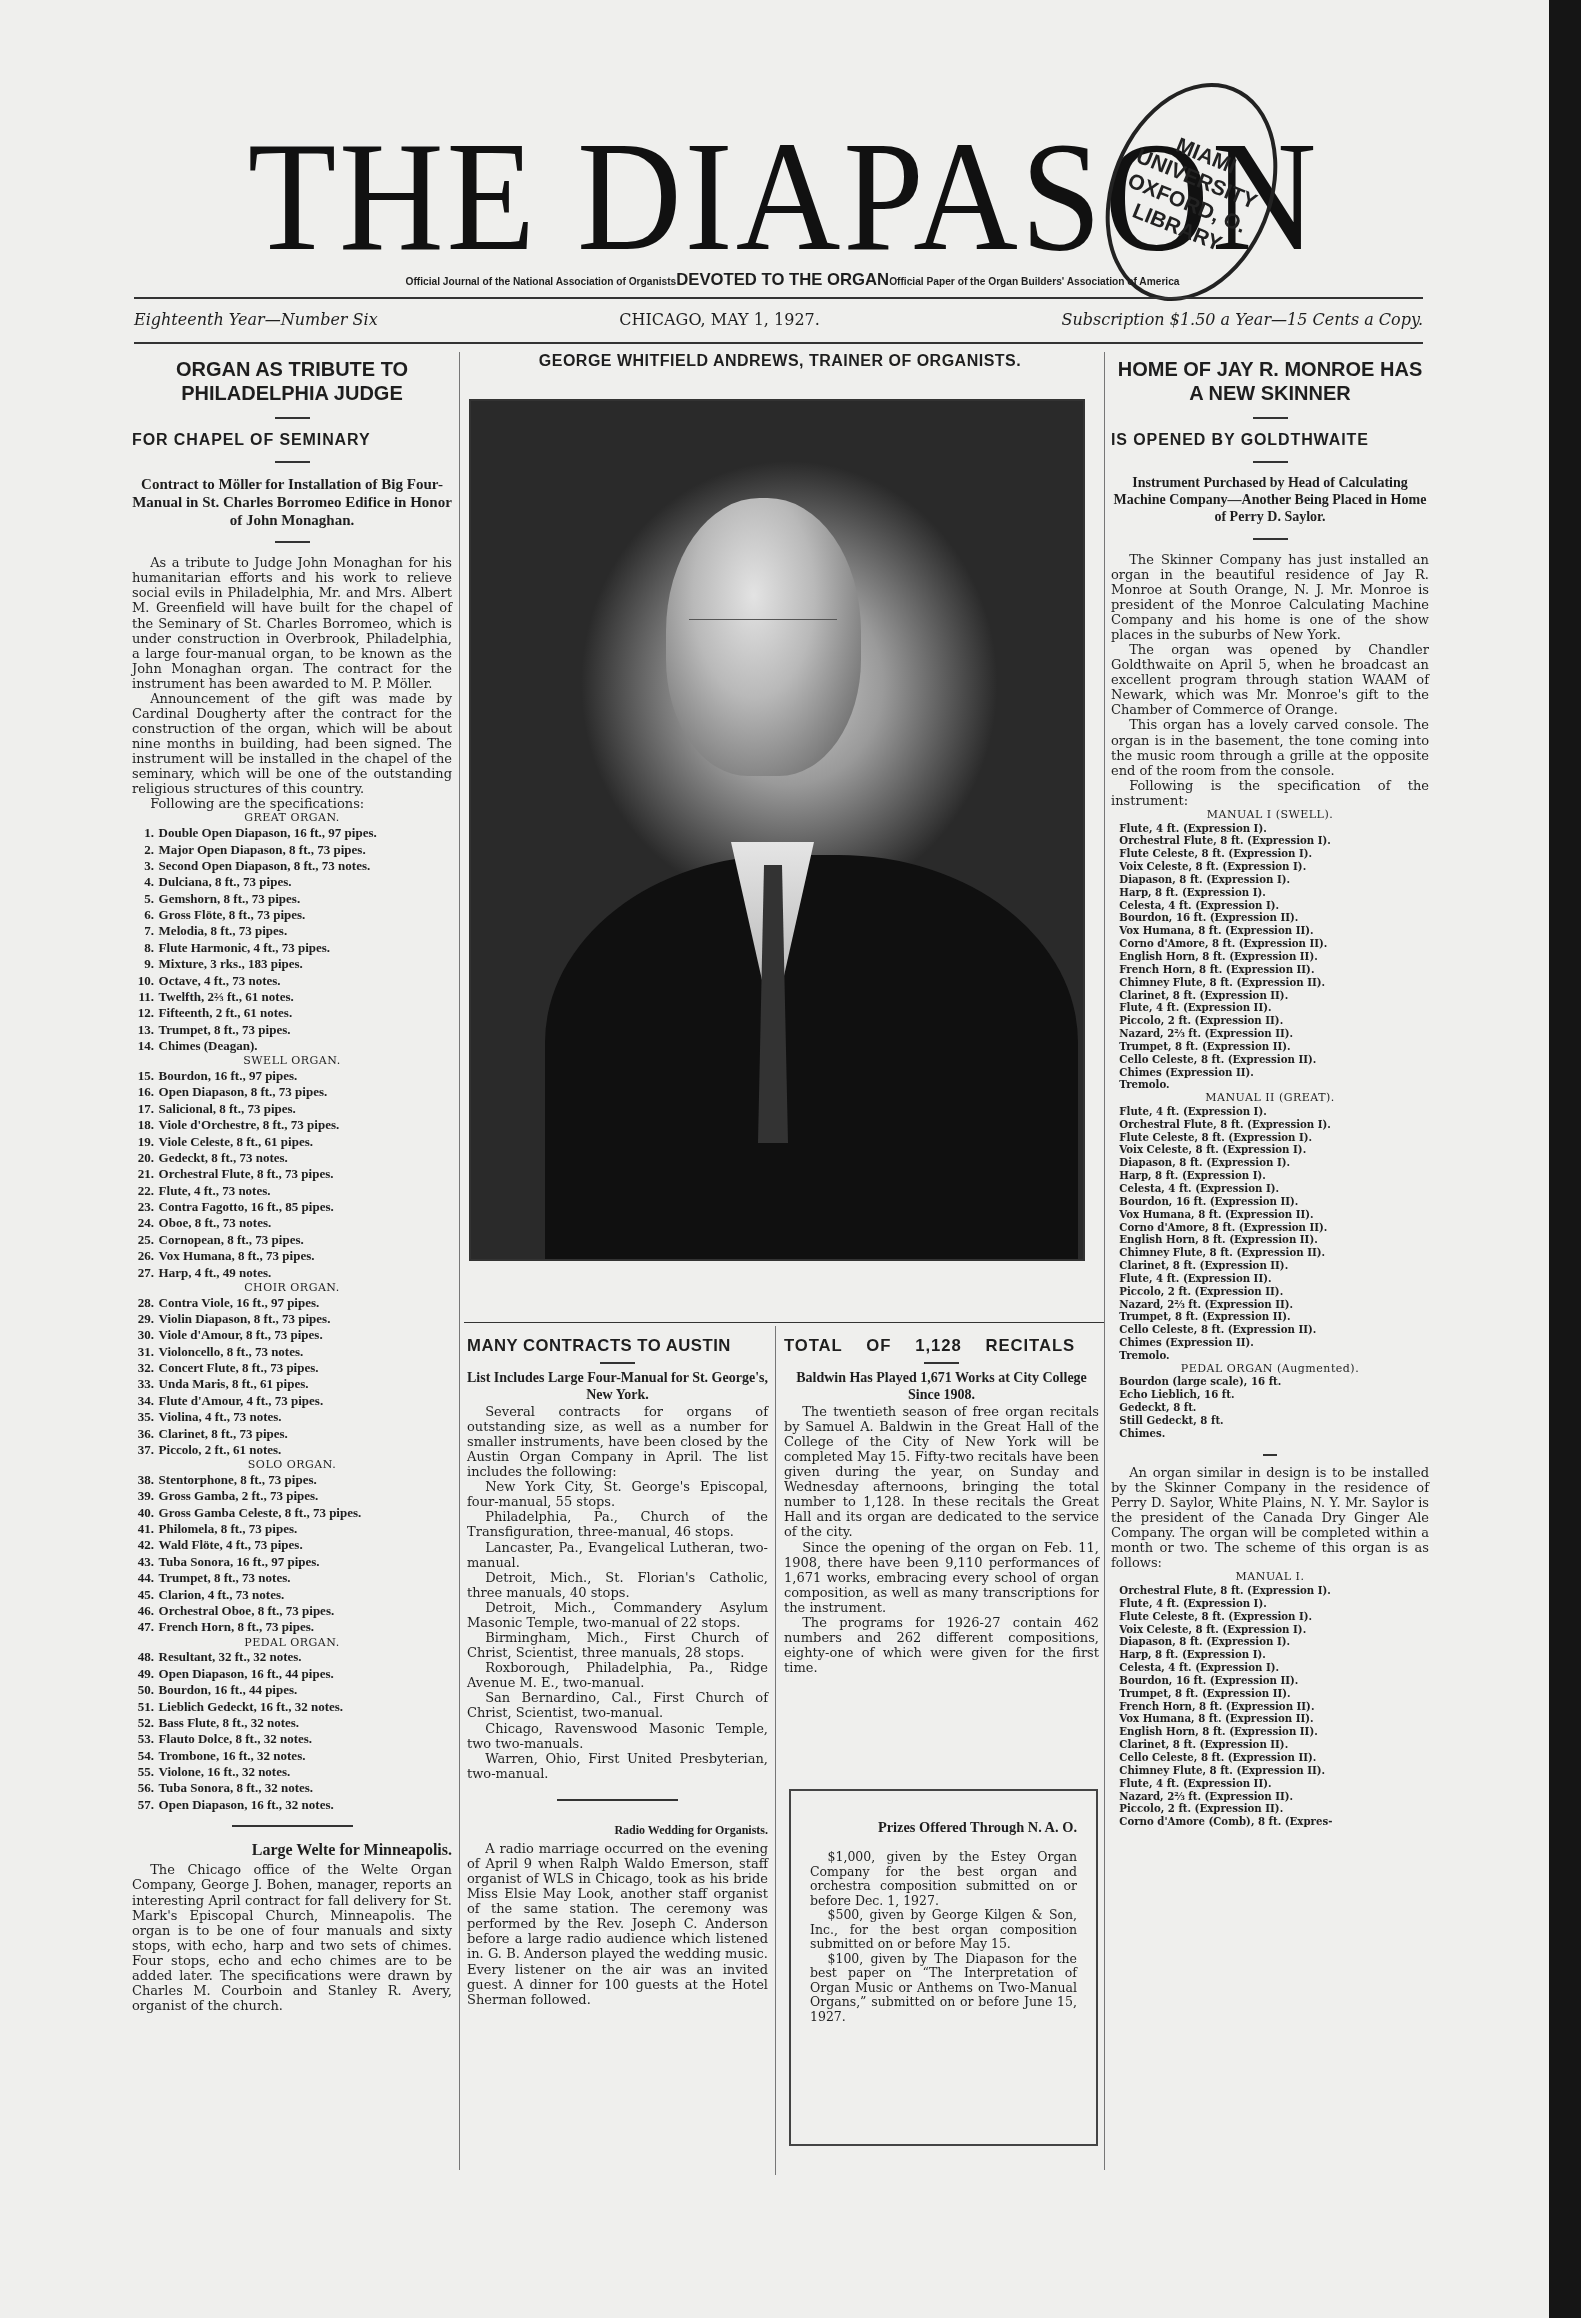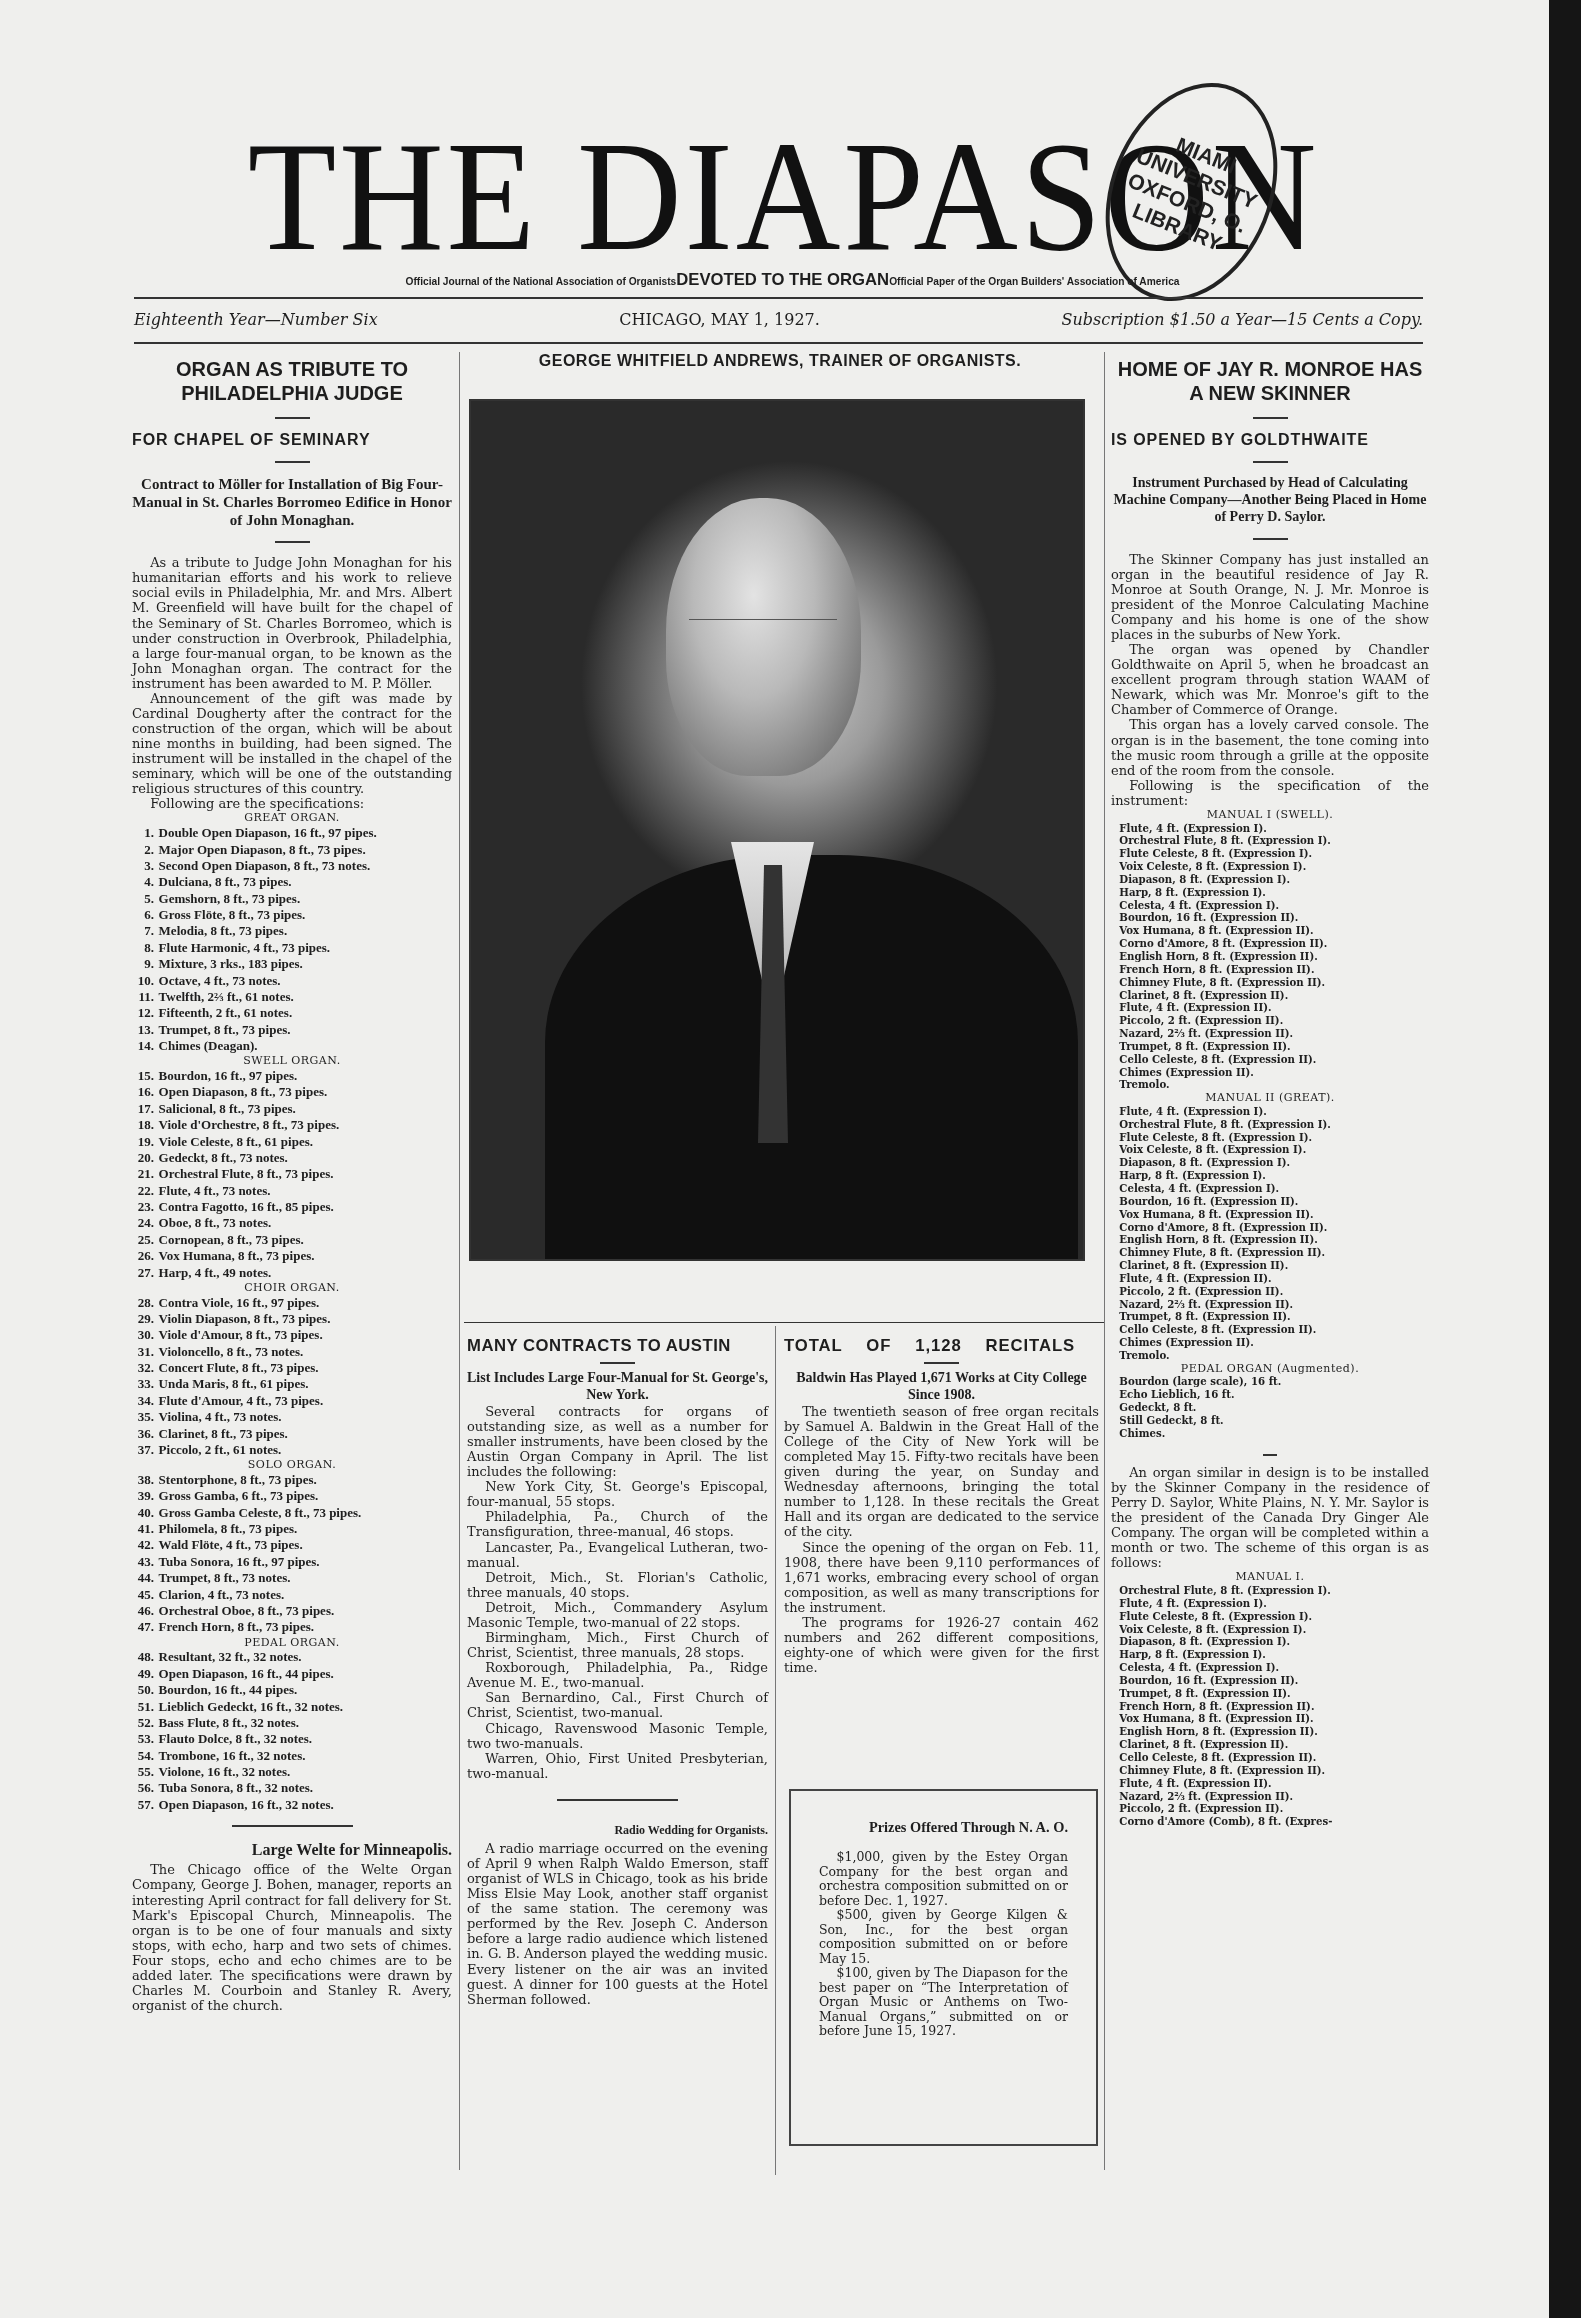--- a/index.html
+++ b/index.html
@@ -73,21 +73,21 @@
   .photo .tie { position: absolute; left: 287px; top: 464px; width: 30px; height: 278px; background: #333; clip-path: polygon(20% 0, 80% 0, 100% 100%, 0 100%); }
   .photo .head {
     position: absolute; left: 195px; top: 97px; width: 195px; height: 278px;
     border-radius: 48% 48% 42% 42%;
     background: radial-gradient(ellipse at 45% 35%, #e3e3e3 0%, #b9b9b9 40%, #777 80%, #444 100%);
   }
   .photo .glasses { position: absolute; left: 218px; top: 218px; width: 148px; height: 28px; border-top: 1.9px solid #555; }
   .vrule { position: absolute; width: 1.4px; background: #777; }
   .prize-box {
     position: absolute; left: 789px; top: 1789px; width: 309px; height: 357px;
-    border: 2.3px solid #444; padding: 0 28px; box-sizing: border-box;
+    border: 2.3px solid #444; padding: 0 19px; box-sizing: border-box;
   }
 </style>
 </head>
 <body>
 
 <div class="page">
 
   <div class="masthead">THE DIAPASON</div>
   <div class="stamp">
     <span>MIAMI UNIVERSITY</span>
@@ -153,21 +153,21 @@
         <div class="spec"><span class="num">30.</span><span>Viole d'Amour, 8 ft., 73 pipes.</span></div>
         <div class="spec"><span class="num">31.</span><span>Violoncello, 8 ft., 73 notes.</span></div>
         <div class="spec"><span class="num">32.</span><span>Concert Flute, 8 ft., 73 pipes.</span></div>
         <div class="spec"><span class="num">33.</span><span>Unda Maris, 8 ft., 61 pipes.</span></div>
         <div class="spec"><span class="num">34.</span><span>Flute d'Amour, 4 ft., 73 pipes.</span></div>
         <div class="spec"><span class="num">35.</span><span>Violina, 4 ft., 73 notes.</span></div>
         <div class="spec"><span class="num">36.</span><span>Clarinet, 8 ft., 73 pipes.</span></div>
         <div class="spec"><span class="num">37.</span><span>Piccolo, 2 ft., 61 notes.</span></div>
         <div class="spec-head">SOLO ORGAN.</div>
         <div class="spec"><span class="num">38.</span><span>Stentorphone, 8 ft., 73 pipes.</span></div>
-        <div class="spec"><span class="num">39.</span><span>Gross Gamba, 6 ft., 73 pipes.</span></div>
+        <div class="spec"><span class="num">39.</span><span>Gross Gamba, 2 ft., 73 pipes.</span></div>
         <div class="spec"><span class="num">40.</span><span>Gross Gamba Celeste, 8 ft., 73 pipes.</span></div>
         <div class="spec"><span class="num">41.</span><span>Philomela, 8 ft., 73 pipes.</span></div>
         <div class="spec"><span class="num">42.</span><span>Wald Flöte, 4 ft., 73 pipes.</span></div>
         <div class="spec"><span class="num">43.</span><span>Tuba Sonora, 16 ft., 97 pipes.</span></div>
         <div class="spec"><span class="num">44.</span><span>Trumpet, 8 ft., 73 notes.</span></div>
         <div class="spec"><span class="num">45.</span><span>Clarion, 4 ft., 73 notes.</span></div>
         <div class="spec"><span class="num">46.</span><span>Orchestral Oboe, 8 ft., 73 pipes.</span></div>
         <div class="spec"><span class="num">47.</span><span>French Horn, 8 ft., 73 pipes.</span></div>
         <div class="spec-head">PEDAL ORGAN.</div>
         <div class="spec"><span class="num">48.</span><span>Resultant, 32 ft., 32 notes.</span></div>

